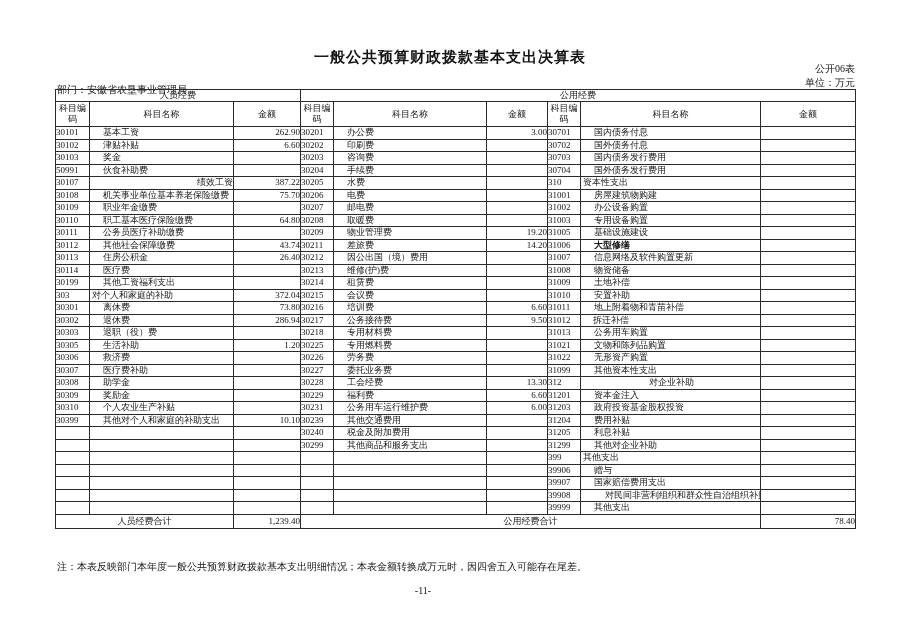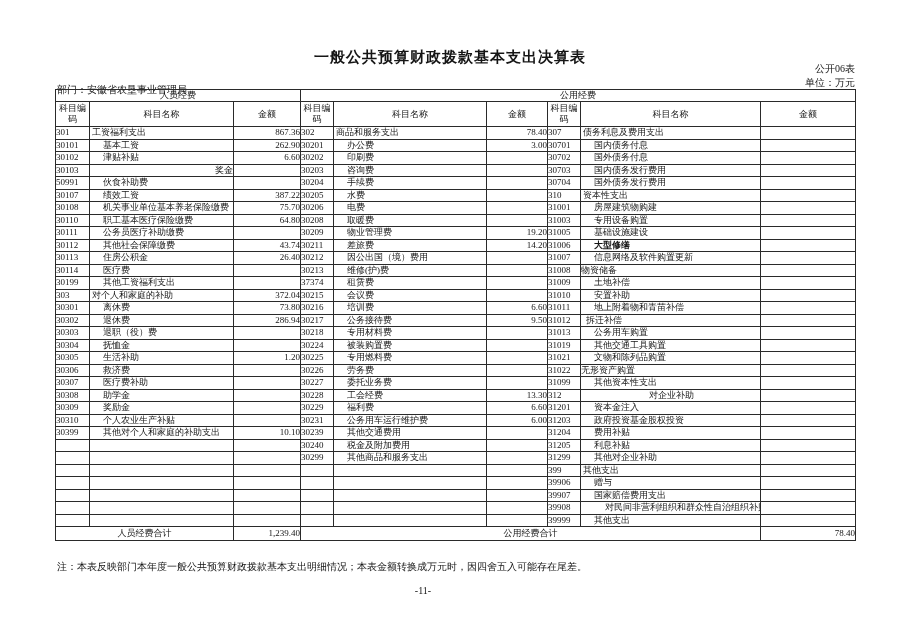--- a/index.html
+++ b/index.html
@@ -79,31 +79,20 @@
         <th>科目编码</th>
         <th>科目名称</th>
         <th>金额</th>
         <th>科目编码</th>
         <th>科目名称</th>
         <th>金额</th>
       </tr>
   </thead>
   <tbody id="table-body">
       <tr>
-        <td class="code">301</td>
-        <td class="name" style="padding-left: 2px;">工资福利支出</td>
-        <td class="amount">867.36</td>
-        <td class="code">302</td>
-        <td class="name" style="padding-left: 2px;">商品和服务支出</td>
-        <td class="amount">78.40</td>
-        <td class="code">307</td>
-        <td class="name" style="padding-left: 2px;">债务利息及费用支出</td>
-        <td class="amount"></td>
-      </tr>
-      <tr>
         <td class="code">30101</td>
         <td class="name" style="padding-left: 13px;">基本工资</td>
         <td class="amount">262.90</td>
         <td class="code">30201</td>
         <td class="name" style="padding-left: 13px;">办公费</td>
         <td class="amount">3.00</td>
         <td class="code">30701</td>
         <td class="name" style="padding-left: 13px;">国内债务付息</td>
         <td class="amount"></td>
       </tr>
@@ -113,21 +102,21 @@
         <td class="amount">6.60</td>
         <td class="code">30202</td>
         <td class="name" style="padding-left: 13px;">印刷费</td>
         <td class="amount"></td>
         <td class="code">30702</td>
         <td class="name" style="padding-left: 13px;">国外债务付息</td>
         <td class="amount"></td>
       </tr>
       <tr>
         <td class="code">30103</td>
-        <td class="name" style="padding-left: 13px; text-align: right;">奖金</td>
+        <td class="name" style="padding-left: 13px;">奖金</td>
         <td class="amount"></td>
         <td class="code">30203</td>
         <td class="name" style="padding-left: 13px;">咨询费</td>
         <td class="amount"></td>
         <td class="code">30703</td>
         <td class="name" style="padding-left: 13px;">国内债务发行费用</td>
         <td class="amount"></td>
       </tr>
       <tr>
         <td class="code">50991</td>
@@ -135,38 +124,49 @@
         <td class="amount"></td>
         <td class="code">30204</td>
         <td class="name" style="padding-left: 13px;">手续费</td>
         <td class="amount"></td>
         <td class="code">30704</td>
         <td class="name" style="padding-left: 13px;">国外债务发行费用</td>
         <td class="amount"></td>
       </tr>
       <tr>
         <td class="code">30107</td>
-        <td class="name" style="padding-left: 13px;">绩效工资</td>
+        <td class="name" style="padding-left: 13px; text-align: right;">绩效工资</td>
         <td class="amount">387.22</td>
         <td class="code">30205</td>
         <td class="name" style="padding-left: 13px;">水费</td>
         <td class="amount"></td>
         <td class="code">310</td>
         <td class="name" style="padding-left: 2px;">资本性支出</td>
         <td class="amount"></td>
       </tr>
       <tr>
         <td class="code">30108</td>
         <td class="name" style="padding-left: 13px;">机关事业单位基本养老保险缴费</td>
         <td class="amount">75.70</td>
         <td class="code">30206</td>
         <td class="name" style="padding-left: 13px;">电费</td>
         <td class="amount"></td>
         <td class="code">31001</td>
         <td class="name" style="padding-left: 13px;">房屋建筑物购建</td>
+        <td class="amount"></td>
+      </tr>
+      <tr>
+        <td class="code">30109</td>
+        <td class="name" style="padding-left: 13px;">职业年金缴费</td>
+        <td class="amount"></td>
+        <td class="code">30207</td>
+        <td class="name" style="padding-left: 13px;">邮电费</td>
+        <td class="amount"></td>
+        <td class="code">31002</td>
+        <td class="name" style="padding-left: 13px;">办公设备购置</td>
         <td class="amount"></td>
       </tr>
       <tr>
         <td class="code">30110</td>
         <td class="name" style="padding-left: 13px;">职工基本医疗保险缴费</td>
         <td class="amount">64.80</td>
         <td class="code">30208</td>
         <td class="name" style="padding-left: 13px;">取暖费</td>
         <td class="amount"></td>
         <td class="code">31003</td>
@@ -207,28 +207,28 @@
         <td class="amount"></td>
       </tr>
       <tr>
         <td class="code">30114</td>
         <td class="name" style="padding-left: 13px;">医疗费</td>
         <td class="amount"></td>
         <td class="code">30213</td>
         <td class="name" style="padding-left: 13px;">维修(护)费</td>
         <td class="amount"></td>
         <td class="code">31008</td>
-        <td class="name" style="">物资储备</td>
+        <td class="name" style="padding-left: 13px;">物资储备</td>
         <td class="amount"></td>
       </tr>
       <tr>
         <td class="code">30199</td>
         <td class="name" style="padding-left: 13px;">其他工资福利支出</td>
         <td class="amount"></td>
-        <td class="code">37374</td>
+        <td class="code">30214</td>
         <td class="name" style="padding-left: 13px;">租赁费</td>
         <td class="amount"></td>
         <td class="code">31009</td>
         <td class="name" style="padding-left: 13px;">土地补偿</td>
         <td class="amount"></td>
       </tr>
       <tr>
         <td class="code">303</td>
         <td class="name" style="padding-left: 2px;">对个人和家庭的补助</td>
         <td class="amount">372.04</td>
@@ -251,43 +251,32 @@
         <td class="amount"></td>
       </tr>
       <tr>
         <td class="code">30302</td>
         <td class="name" style="padding-left: 13px;">退休费</td>
         <td class="amount">286.94</td>
         <td class="code">30217</td>
         <td class="name" style="padding-left: 13px;">公务接待费</td>
         <td class="amount">9.50</td>
         <td class="code">31012</td>
-        <td class="name" style="padding-left: 5px;">拆迁补偿</td>
+        <td class="name" style="padding-left: 12px;">拆迁补偿</td>
         <td class="amount"></td>
       </tr>
       <tr>
         <td class="code">30303</td>
         <td class="name" style="padding-left: 13px;">退职（役）费</td>
         <td class="amount"></td>
         <td class="code">30218</td>
         <td class="name" style="padding-left: 13px;">专用材料费</td>
         <td class="amount"></td>
         <td class="code">31013</td>
         <td class="name" style="padding-left: 13px;">公务用车购置</td>
-        <td class="amount"></td>
-      </tr>
-      <tr>
-        <td class="code">30304</td>
-        <td class="name" style="padding-left: 13px;">抚恤金</td>
-        <td class="amount"></td>
-        <td class="code">30224</td>
-        <td class="name" style="padding-left: 13px;">被装购置费</td>
-        <td class="amount"></td>
-        <td class="code">31019</td>
-        <td class="name" style="padding-left: 13px;">其他交通工具购置</td>
         <td class="amount"></td>
       </tr>
       <tr>
         <td class="code">30305</td>
         <td class="name" style="padding-left: 13px;">生活补助</td>
         <td class="amount">1.20</td>
         <td class="code">30225</td>
         <td class="name" style="padding-left: 13px;">专用燃料费</td>
         <td class="amount"></td>
         <td class="code">31021</td>
@@ -295,21 +284,21 @@
         <td class="amount"></td>
       </tr>
       <tr>
         <td class="code">30306</td>
         <td class="name" style="padding-left: 13px;">救济费</td>
         <td class="amount"></td>
         <td class="code">30226</td>
         <td class="name" style="padding-left: 13px;">劳务费</td>
         <td class="amount"></td>
         <td class="code">31022</td>
-        <td class="name" style=" margin-top: 24px;">无形资产购置</td>
+        <td class="name" style="padding-left: 13px; margin-top: 24px;">无形资产购置</td>
         <td class="amount"></td>
       </tr>
       <tr>
         <td class="code">30307</td>
         <td class="name" style="padding-left: 13px;">医疗费补助</td>
         <td class="amount"></td>
         <td class="code">30227</td>
         <td class="name" style="padding-left: 13px;">委托业务费</td>
         <td class="amount"></td>
         <td class="code">31099</td>

